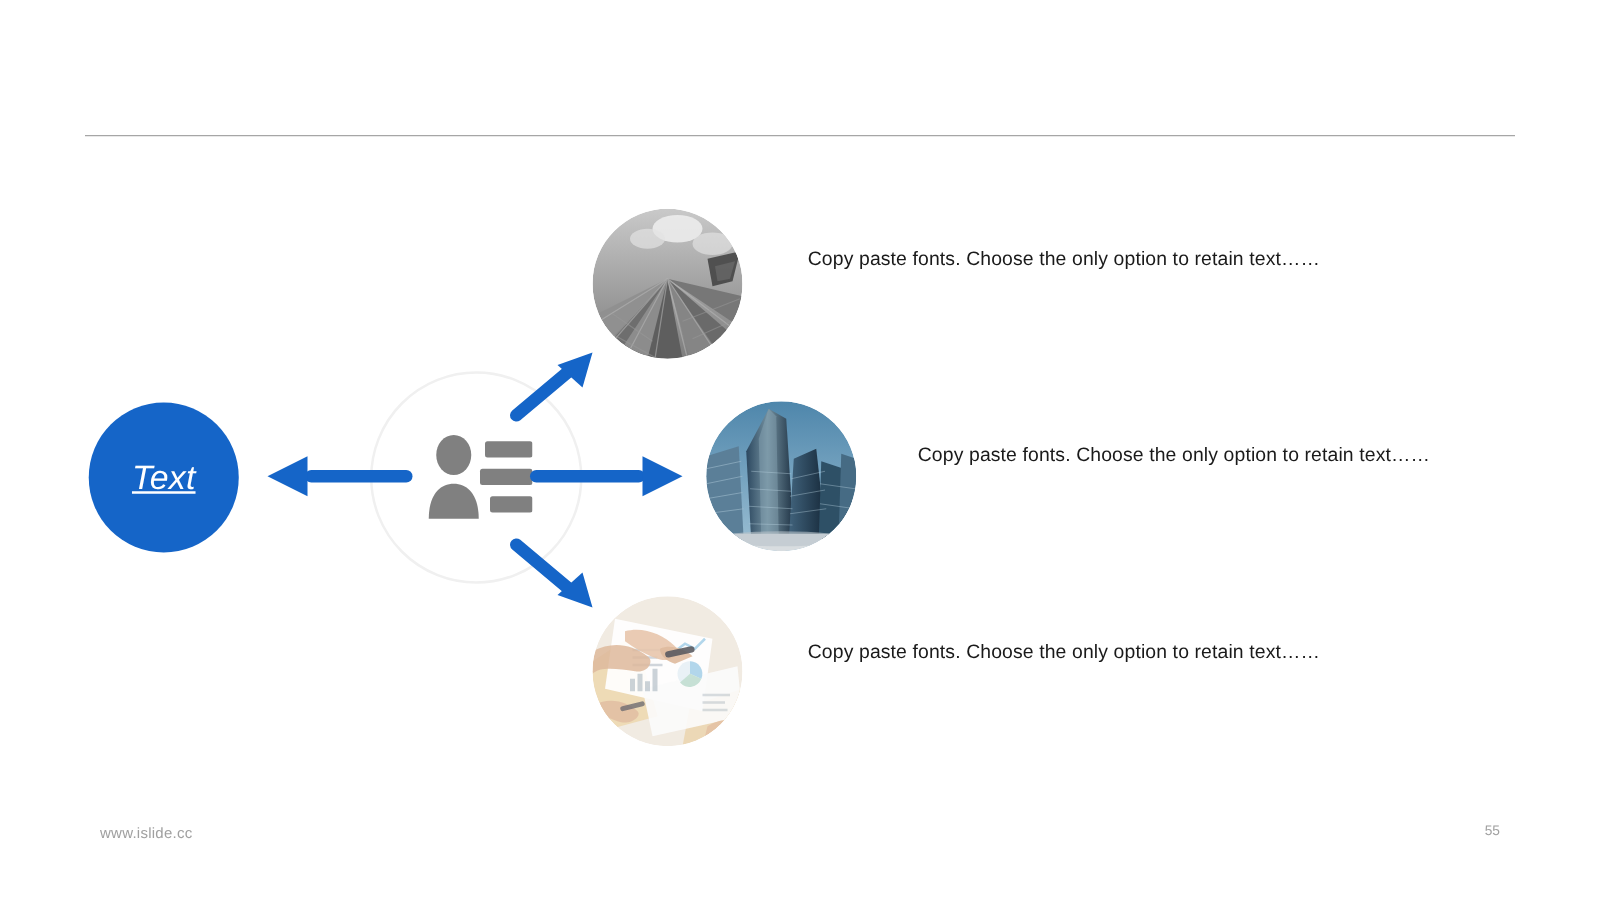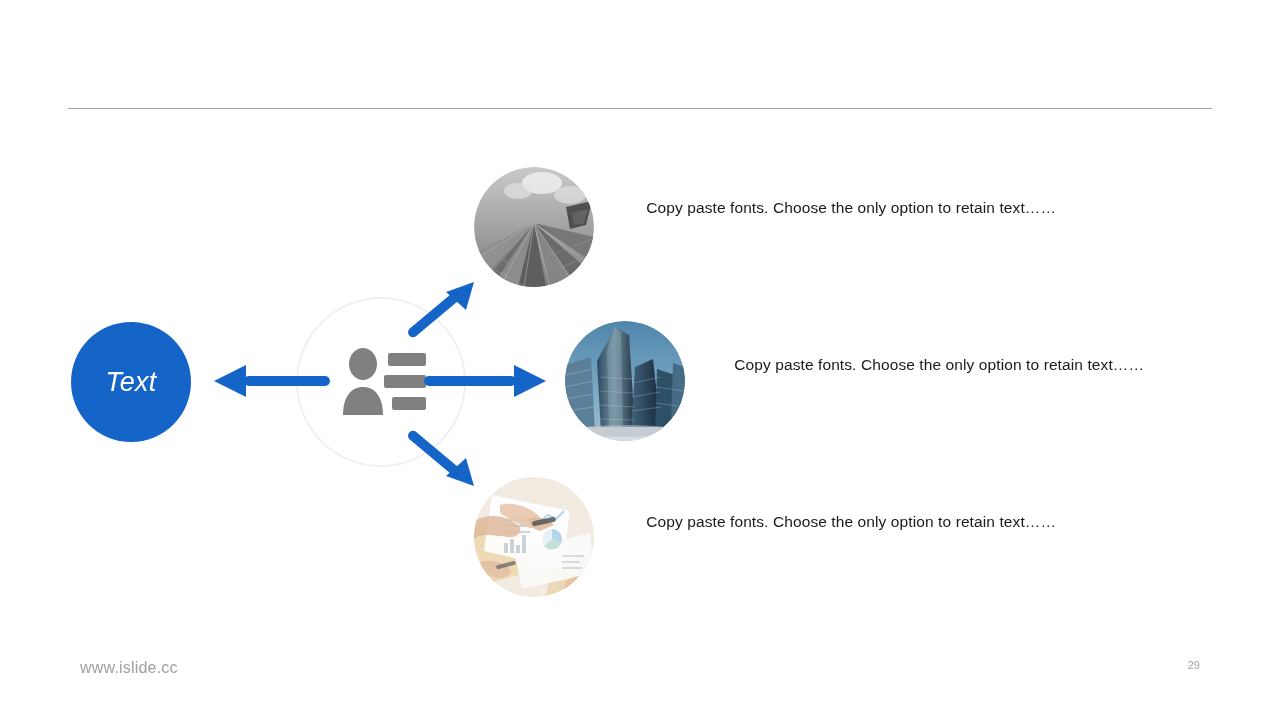--- a/index.html
+++ b/index.html
@@ -40,20 +40,21 @@
     display: flex;
     align-items: center;
     justify-content: center;
   }
   .hub-circle-label {
     color: #ffffff;
     font-style: italic;
     font-size: 27px;
     letter-spacing: .2px;
     line-height: 1;
+    text-decoration: underline;
   }
 
   
   .center-ring {
     position: absolute;
     left: 296px;
     top: 297px;
     width: 170px;
     height: 170px;
     border-radius: 50%;
@@ -100,21 +101,21 @@
   }
   .text-top    { left: 626px; top: 191px; }
   .text-middle { left: 714px; top: 348px; }
   .text-bottom { left: 626px; top: 505px; }
 
   
   .footer-site {
     position: absolute;
     left: 80px;
     top: 659px;
-    font-size: 16px;
+    font-size: 12px;
     color: #a0a0a0;
     letter-spacing: .2px;
     text-align: right;
   }
   .footer-page {
     position: absolute;
     left: 1160px;
     top: 659px;
     width: 40px;
     text-align: right;
@@ -311,15 +312,15 @@
         <rect width="120" height="120" fill="#ffffff" opacity=".16"></rect>
       </g>
     </svg>
   </div>
 
   <div class="item-text text-top">Copy paste fonts. Choose the only option to retain text……</div>
   <div class="item-text text-middle">Copy paste fonts. Choose the only option to retain text……</div>
   <div class="item-text text-bottom">Copy paste fonts. Choose the only option to retain text……</div>
 
   <div class="footer-site">www.islide.cc</div>
-  <div class="footer-page">29</div>
+  <div class="footer-page">55</div>
 
 </div>
 
 </body></html>

